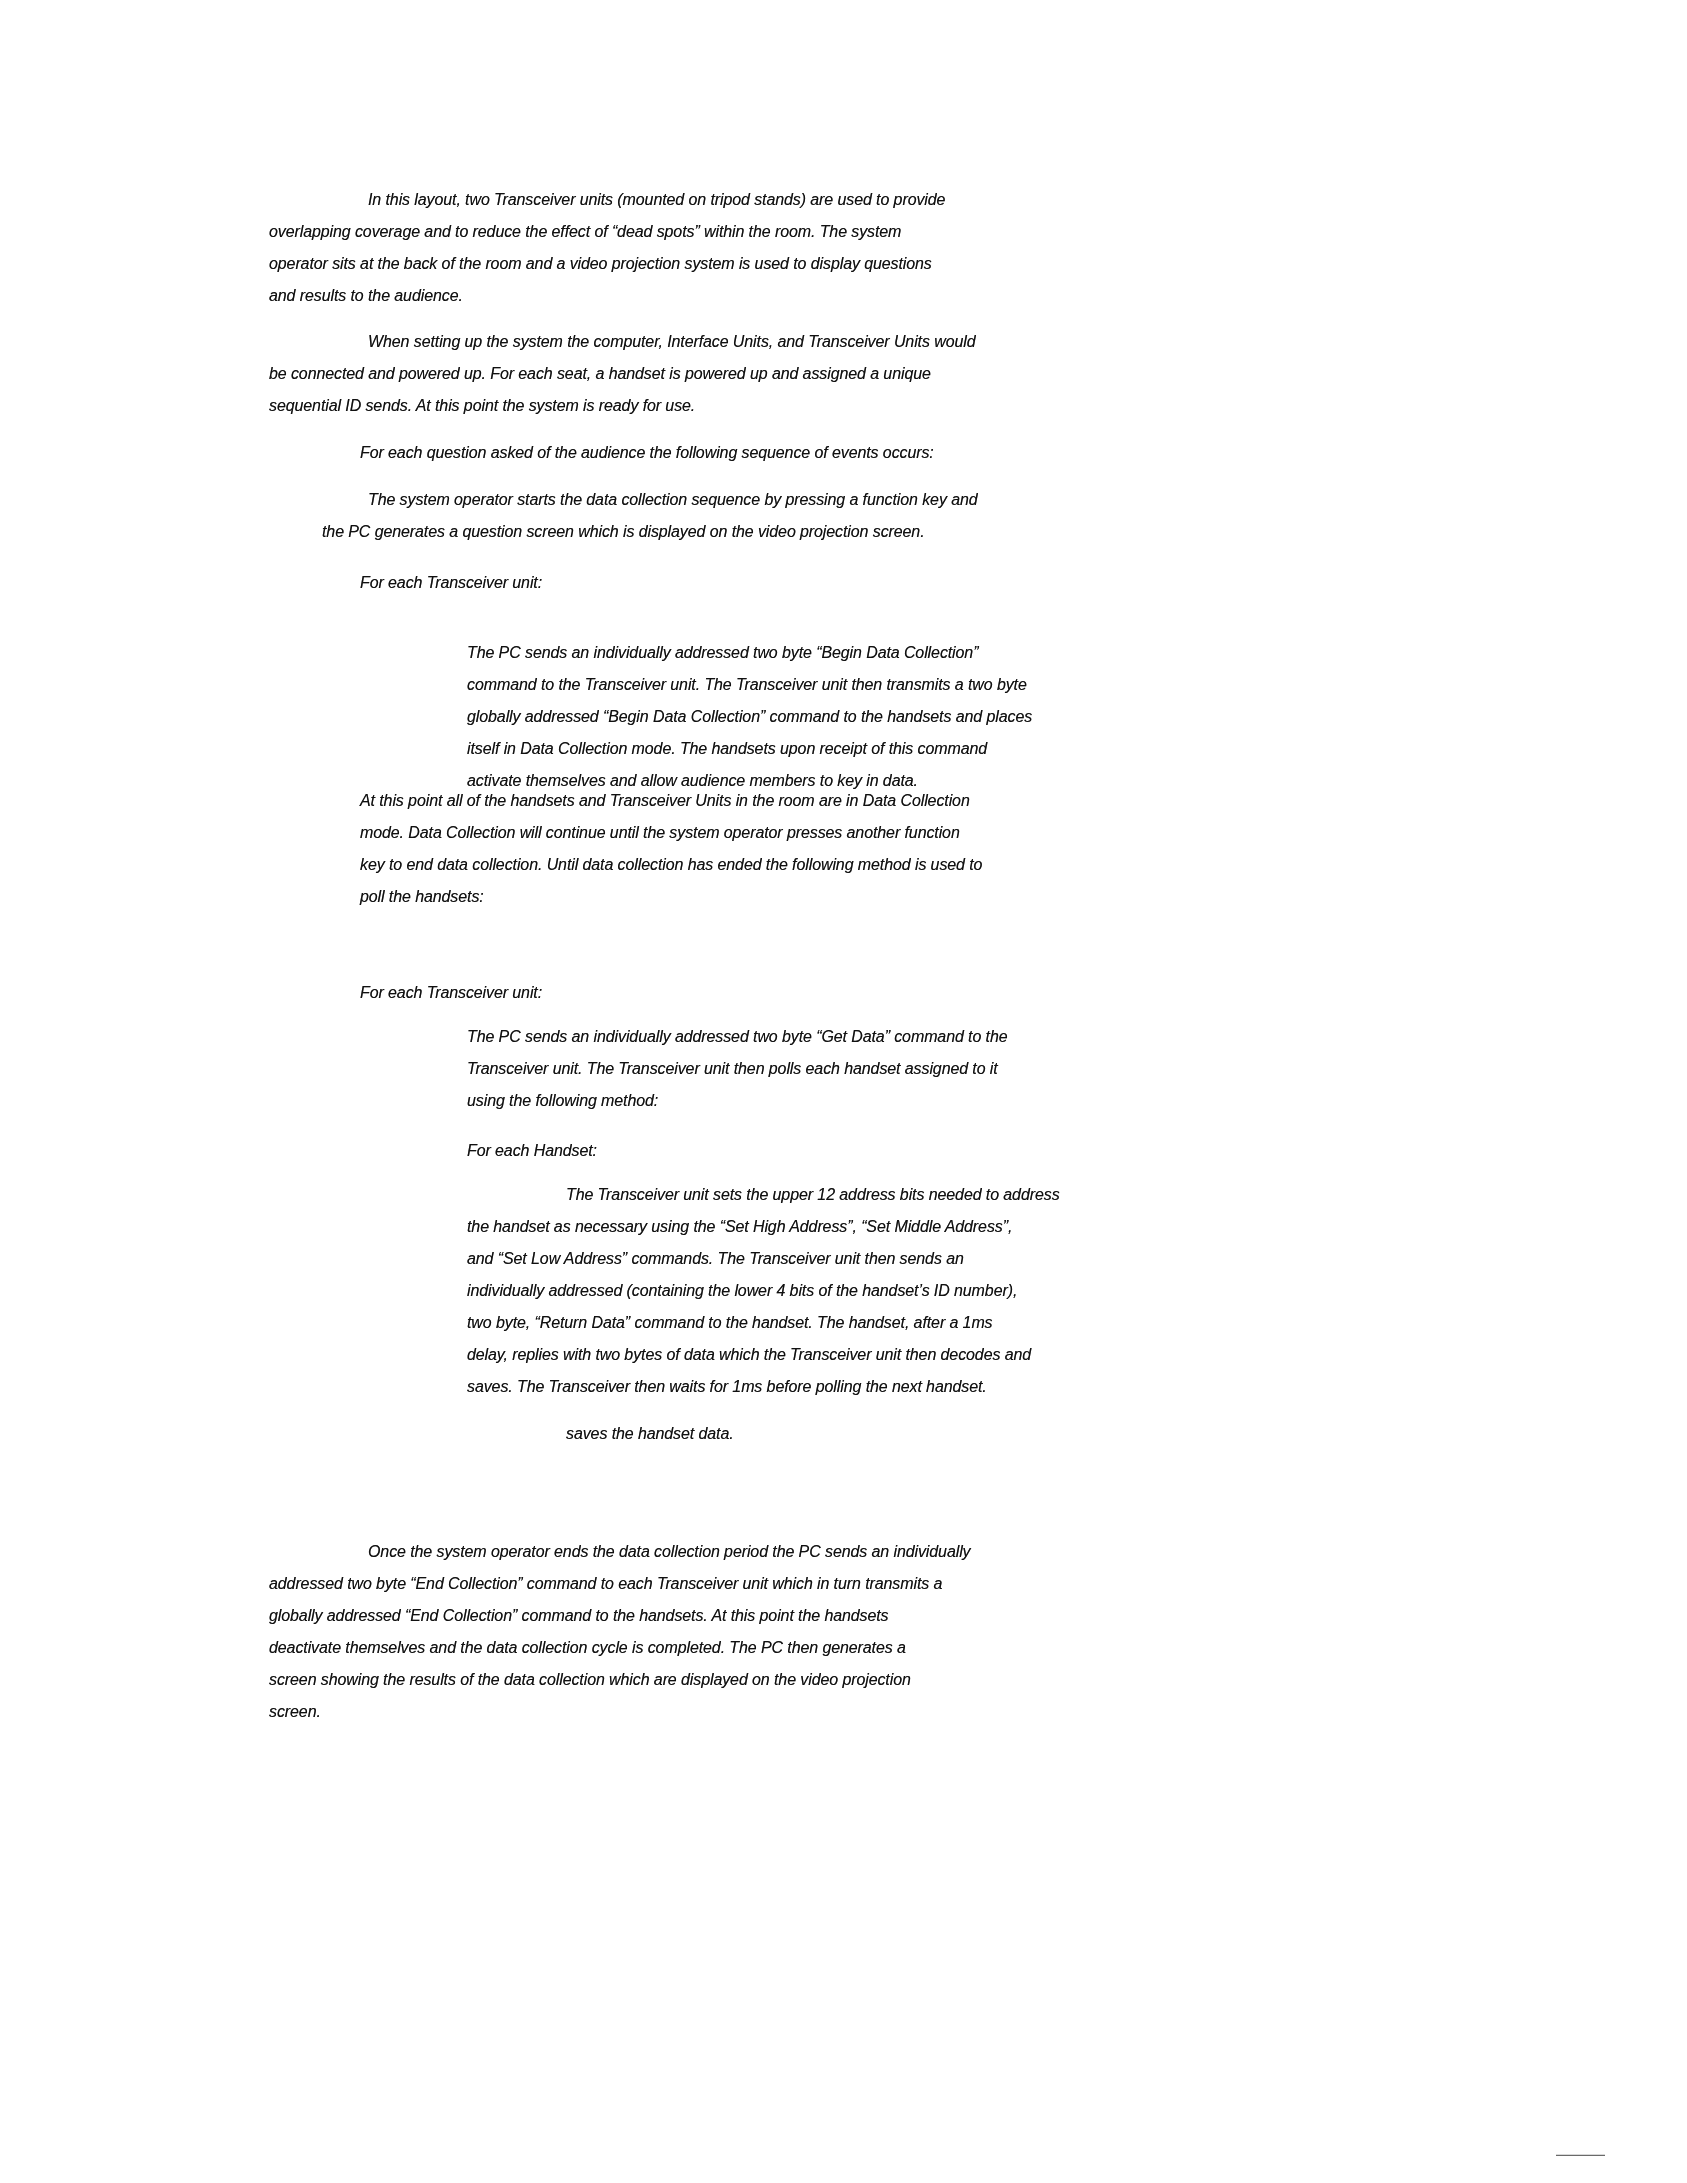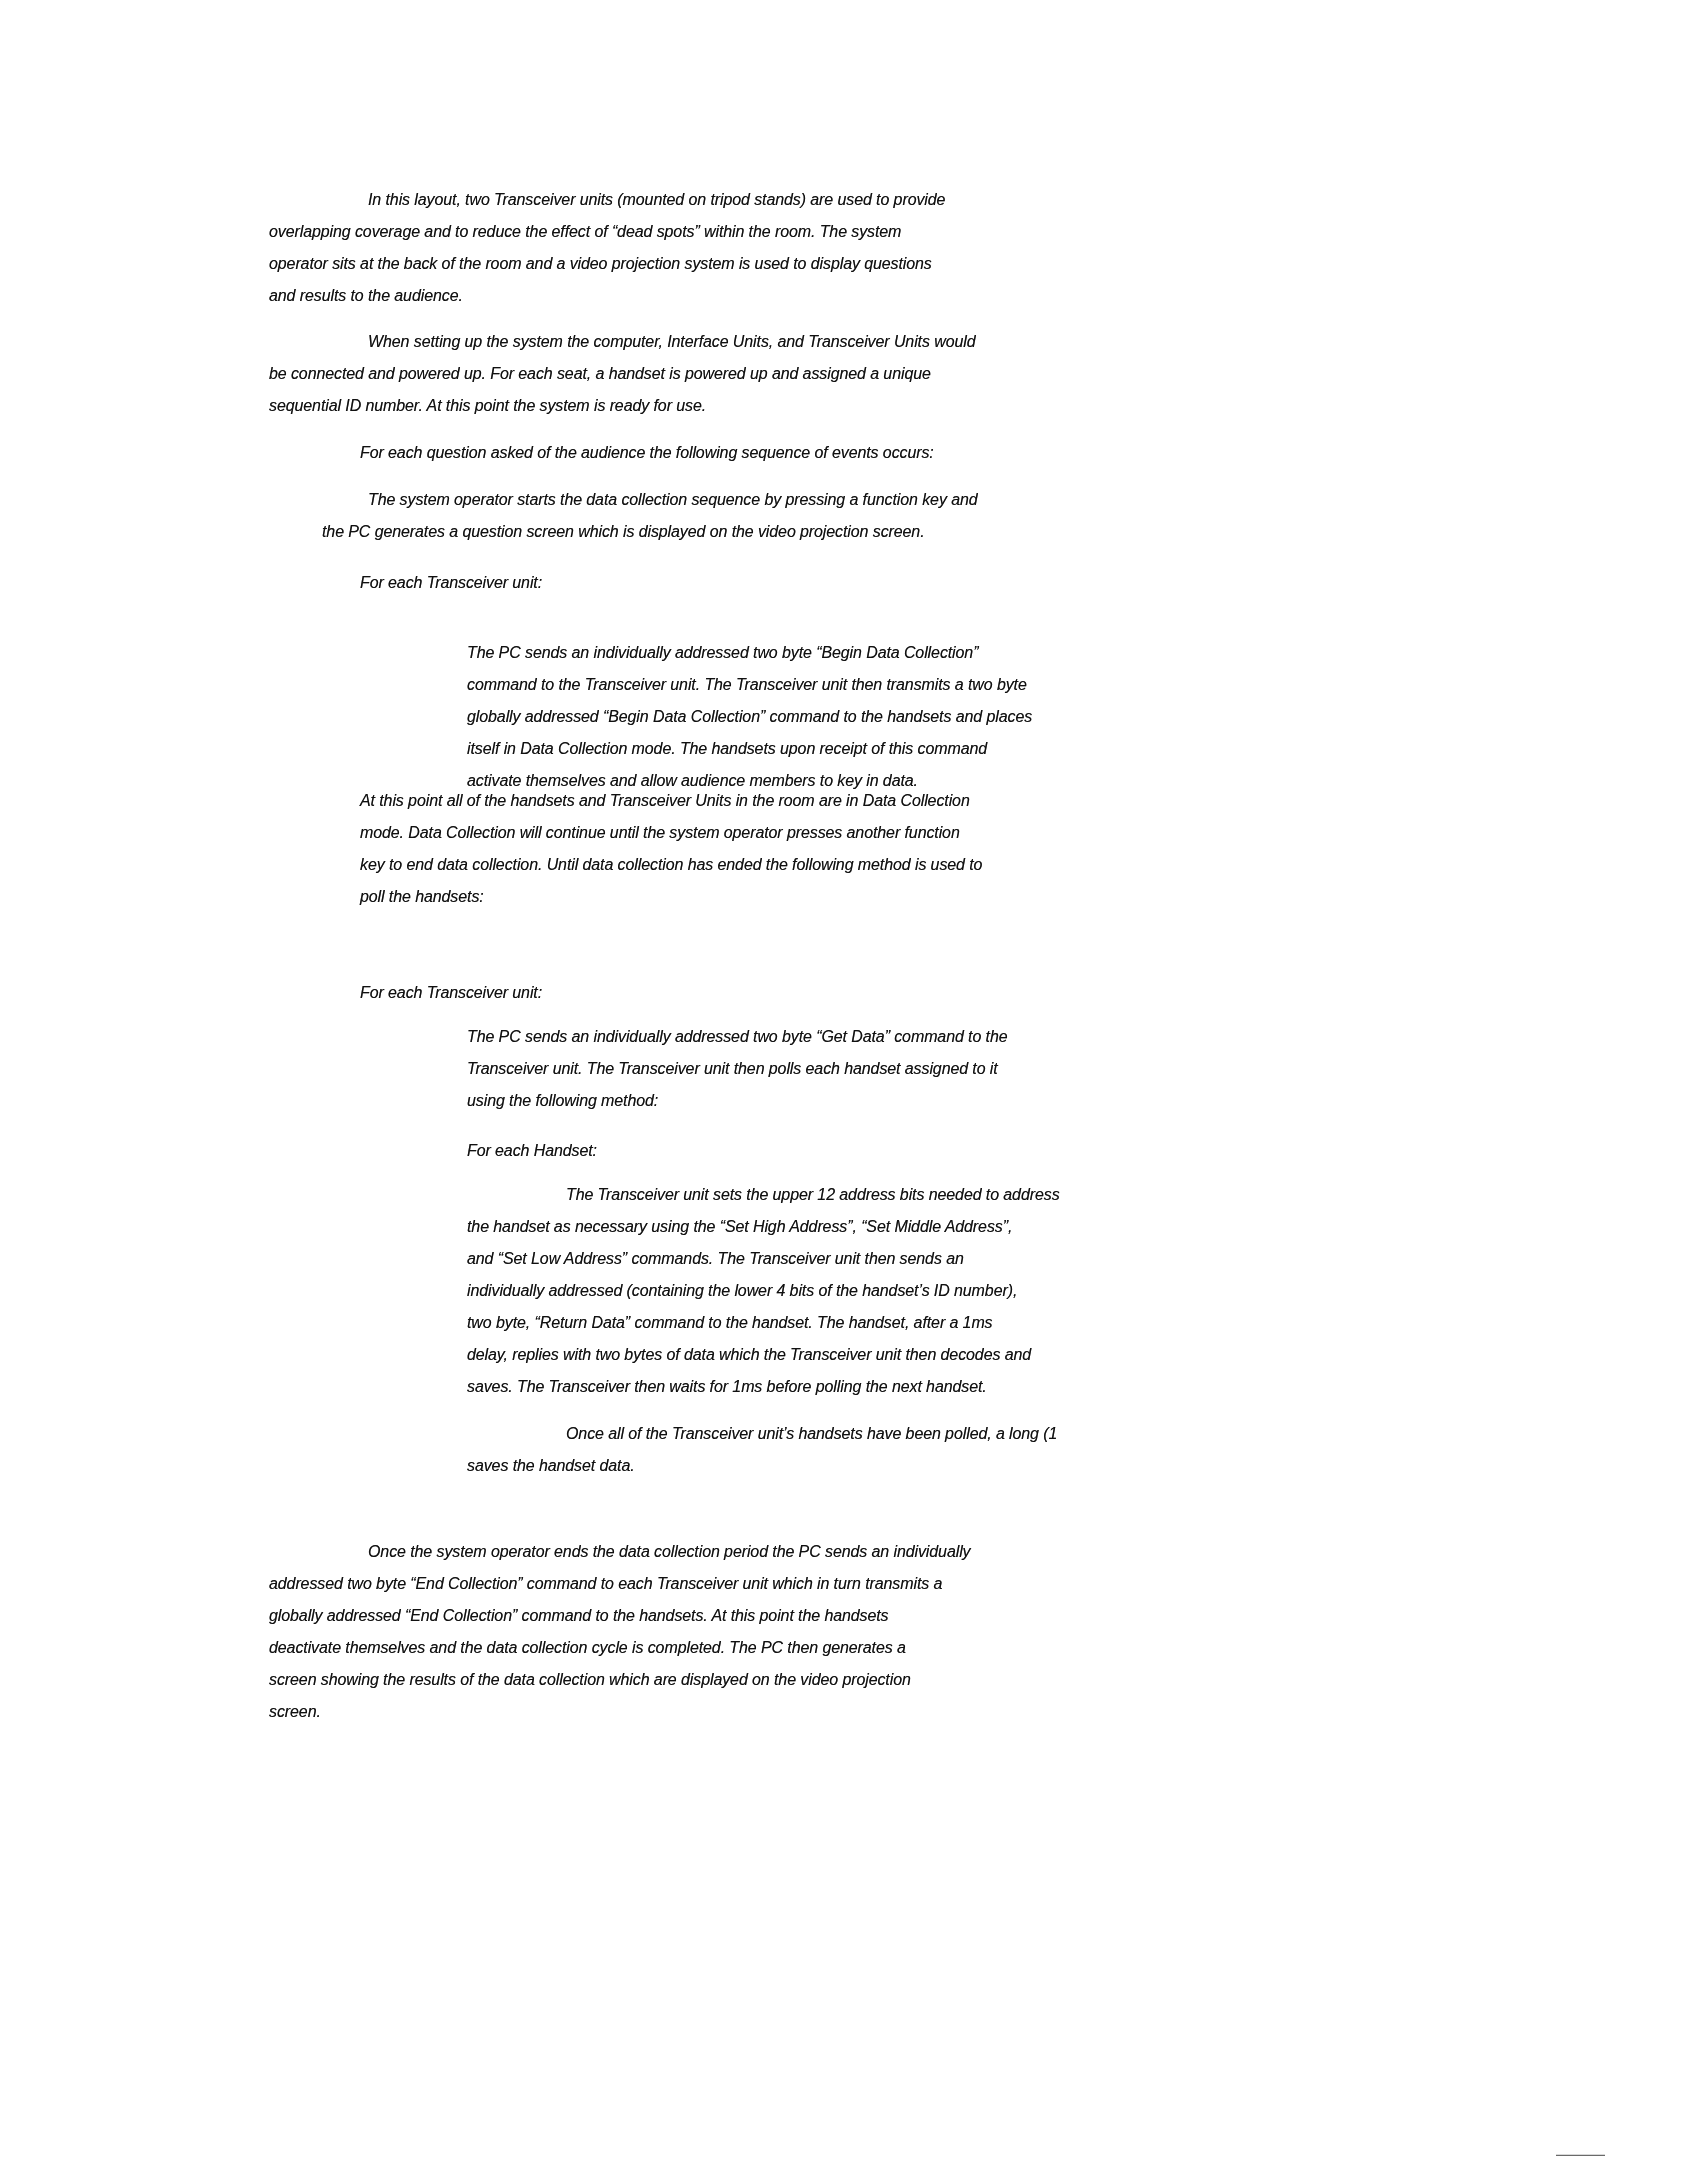--- a/index.html
+++ b/index.html
@@ -60,21 +60,21 @@
   <p class="para l0 ind-first0" style="top:184px;">
     <span class="line">In this layout, two Transceiver units (mounted on tripod stands) are used to provide</span>
     <span class="line">overlapping coverage and to reduce the effect of “dead spots” within the room. The system</span>
     <span class="line">operator sits at the back of the room and a video projection system is used to display questions</span>
     <span class="line">and results to the audience.</span>
   </p>
 
   <p class="para l0 ind-first0" style="top:326px;">
     <span class="line">When setting up the system the computer, Interface Units, and Transceiver Units would</span>
     <span class="line">be connected and powered up. For each seat, a handset is powered up and assigned a unique</span>
-    <span class="line">sequential ID number. At this point the system is ready for use.</span>
+    <span class="line">sequential ID sends. At this point the system is ready for use.</span>
   </p>
 
   <p class="para l1" style="top:437px;">
     <span class="line">For each question asked of the audience the following sequence of events occurs:</span>
   </p>
 
   <p class="para l0 ind-first0" style="top:484px;text-align:center;">
     <span class="line">The system operator starts the data collection sequence by pressing a function key and</span>
     <span class="line">the PC generates a question screen which is displayed on the video projection screen.</span>
   </p>
@@ -116,21 +116,20 @@
     <span class="line">The Transceiver unit sets the upper 12 address bits needed to address</span>
     <span class="line">the handset as necessary using the “Set High Address”, “Set Middle Address”,</span>
     <span class="line">and “Set Low Address” commands. The Transceiver unit then sends an</span>
     <span class="line">individually addressed (containing the lower 4 bits of the handset’s ID number),</span>
     <span class="line">two byte, “Return Data” command to the handset. The handset, after a 1ms</span>
     <span class="line">delay, replies with two bytes of data which the Transceiver unit then decodes and</span>
     <span class="line">saves. The Transceiver then waits for 1ms before polling the next handset.</span>
   </p>
 
   <p class="para l2 ind-first2" style="top:1418px;">
-    <span class="line">Once all of the Transceiver unit’s handsets have been polled, a long (1</span>
     <span class="line">saves the handset data.</span>
   </p>
 
   <p class="para l0 ind-first0" style="top:1524px;margin-top:12px;">
     <span class="line">Once the system operator ends the data collection period the PC sends an individually</span>
     <span class="line">addressed two byte “End Collection” command to each Transceiver unit which in turn transmits a</span>
     <span class="line">globally addressed “End Collection” command to the handsets. At this point the handsets</span>
     <span class="line">deactivate themselves and the data collection cycle is completed. The PC then generates a</span>
     <span class="line">screen showing the results of the data collection which are displayed on the video projection</span>
     <span class="line">screen.</span>

